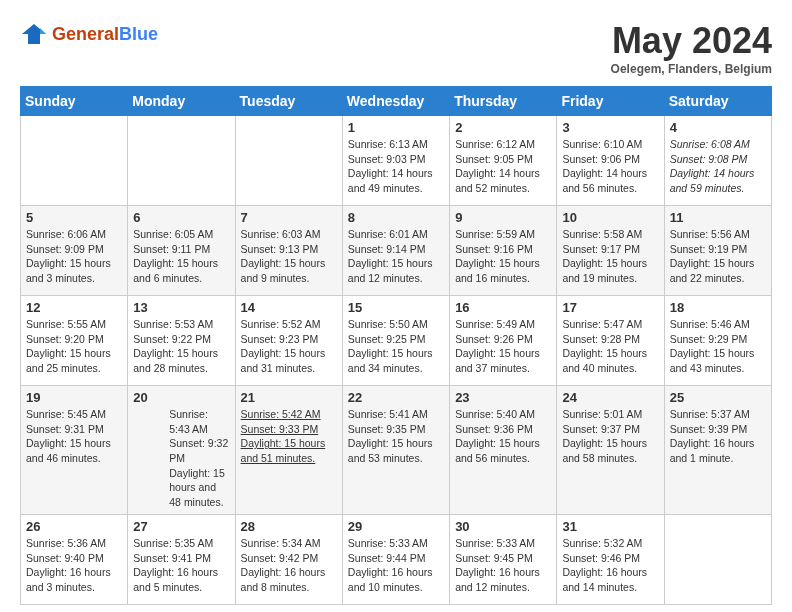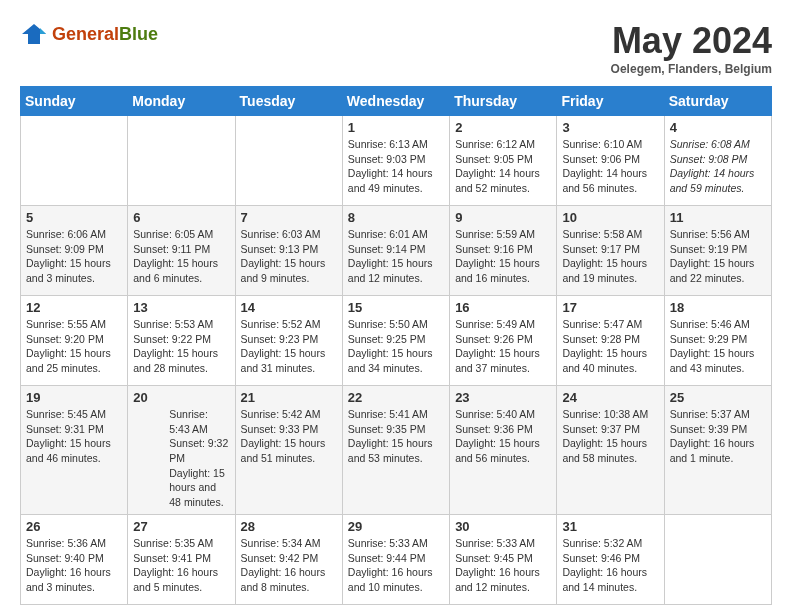--- a/index.html
+++ b/index.html
@@ -86,21 +86,21 @@
 <body>
 
 <div class="header">
   <div class="logo">
     <svg class="logo-icon" viewBox="0 0 28 28" xmlns="http://www.w3.org/2000/svg">
       <rect x="0" y="0" width="28" height="28" rx="3" fill="white"></rect>
       <polygon points="14,4 26,14 20,14 20,24 8,24 8,14 2,14" fill="#1a6bbf"></polygon>
       <polygon points="20,8 26,14 20,14" fill="#2a9fd6"></polygon>
     </svg>
     <div>
-      <span style="font-size:18px;font-weight:bold;color:#c2410c;">General</span><span style="font-size:18px;font-weight:bold;color:#4d7c0f;">Blue</span>
+      <span style="font-size:18px;font-weight:bold;color:#c2410c;">General</span><span style="font-size:18px;font-weight:bold;color:#3b82f6;">Blue</span>
     </div>
   </div>
   <div class="title-block">
     <div class="month-title">May 2024</div>
     <div class="location-title">Oelegem, Flanders, Belgium</div>
   </div>
 </div>
 
 <table>
   <thead>
@@ -240,39 +240,39 @@
 Daylight: 15 hours and 46 minutes.</div>
         </td>
         <td>
           <div class="day-number">20</div>
           <div class="day-info" style="white-space: pre-line; margin-left: 36px;">Sunrise: 5:43 AM
 Sunset: 9:32 PM
 Daylight: 15 hours and 48 minutes.</div>
         </td>
         <td>
           <div class="day-number">21</div>
-          <div class="day-info" style="white-space: pre-line;">Sunrise: 5:42 AM
+          <div class="day-info" style="white-space: pre-line; text-decoration: underline;">Sunrise: 5:42 AM
 Sunset: 9:33 PM
 Daylight: 15 hours and 51 minutes.</div>
         </td>
         <td>
           <div class="day-number">22</div>
           <div class="day-info" style="white-space: pre-line;">Sunrise: 5:41 AM
 Sunset: 9:35 PM
 Daylight: 15 hours and 53 minutes.</div>
         </td>
         <td>
           <div class="day-number">23</div>
           <div class="day-info" style="white-space: pre-line;">Sunrise: 5:40 AM
 Sunset: 9:36 PM
 Daylight: 15 hours and 56 minutes.</div>
         </td>
         <td>
           <div class="day-number">24</div>
-          <div class="day-info" style="white-space: pre-line;">Sunrise: 10:38 AM
+          <div class="day-info" style="white-space: pre-line;">Sunrise: 5:01 AM
 Sunset: 9:37 PM
 Daylight: 15 hours and 58 minutes.</div>
         </td>
         <td>
           <div class="day-number">25</div>
           <div class="day-info" style="white-space: pre-line;">Sunrise: 5:37 AM
 Sunset: 9:39 PM
 Daylight: 16 hours and 1 minute.</div>
         </td>
       </tr>

